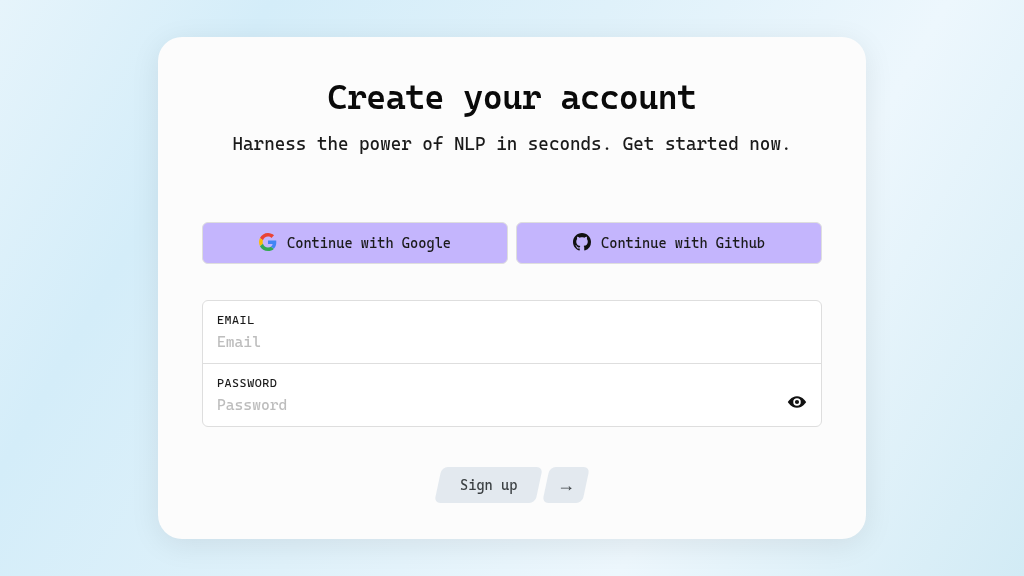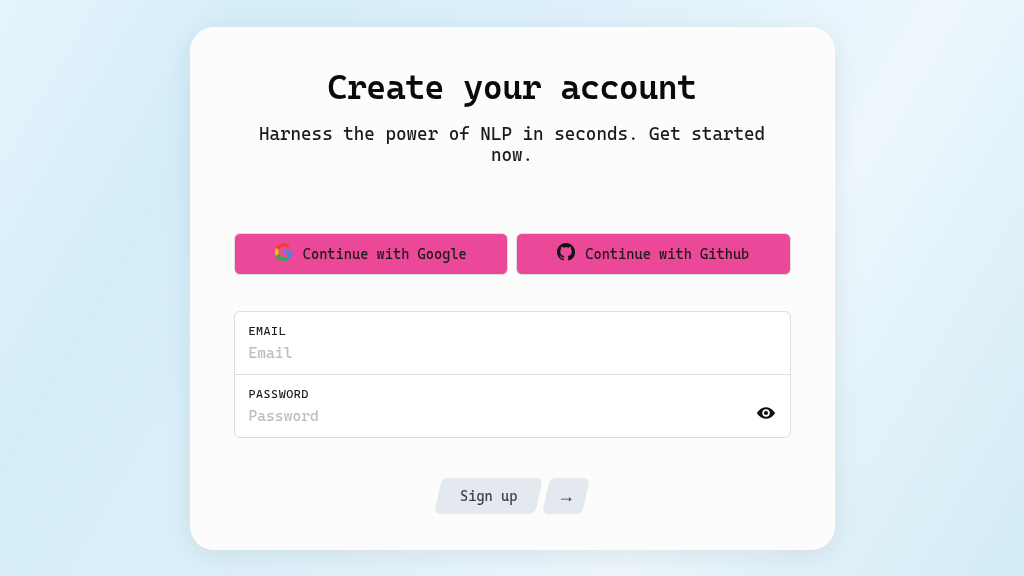--- a/index.html
+++ b/index.html
@@ -5,21 +5,21 @@
   * { box-sizing: border-box; margin: 0; padding: 0; }
   html, body { width: 1024px; height: 576px; overflow: hidden; }
   body {
     font-family: ui-monospace, "SF Mono", "Cascadia Mono", "Segoe UI Mono", Menlo, Consolas, monospace;
     background: linear-gradient(120deg, #e6f4fb 0%, #d4edf9 20%, #dff1fa 45%, #edf7fd 70%, #d2ebf5 100%);
     display: flex;
     align-items: center;
     justify-content: center;
   }
   .card {
-    width: 645px;
+    width: 708px;
     background: #fcfcfc;
     border-radius: 24px;
     box-shadow: 0 6px 30px rgba(0,0,0,0.08);
     padding: 40px 44px 36px 44px;
   }
   .title {
     font-size: 34px;
     font-weight: 600;
     text-align: center;
     color: #0a0a0a;
@@ -38,21 +38,21 @@
   }
   .oauth-btn {
     flex: 1;
     display: flex;
     align-items: center;
     justify-content: center;
     gap: 10px;
     height: 42px;
     border: 1px solid #dedede;
     border-radius: 6px;
-    background: #ec4899;
+    background: #c4b5fd;
     font-size: 14px;
     color: #1a1a1a;
     cursor: pointer;
     font-family: inherit;
     margin-top: 24px;
   }
   .oauth-btn svg { width: 18px; height: 18px; }
   .form {
     margin-top: 36px;
     border: 1px solid #dedede;

